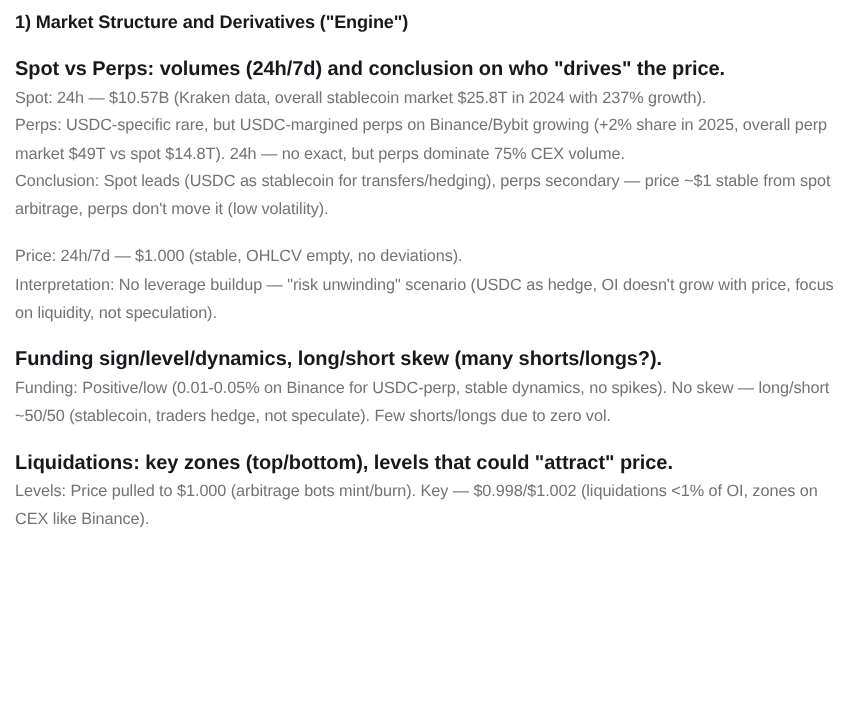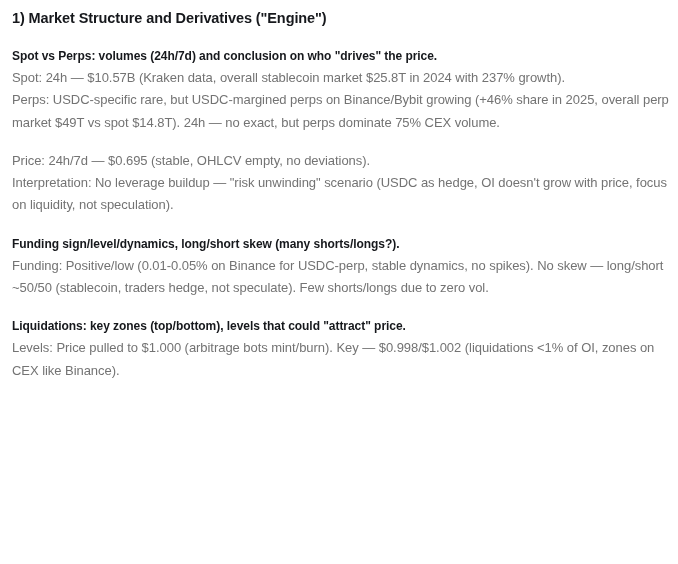--- a/index.html
+++ b/index.html
@@ -27,21 +27,21 @@
     line-height: 22px;
     margin: 0 0 16px 0;
   }
   .section {
     margin: 0 0 16px 0;
   }
   .section:last-child {
     margin-bottom: 0;
   }
   .section-heading {
-    font-size: 12px;
+    font-size: 16px;
     font-weight: bold;
     color: #16181c;
     line-height: 22px;
     letter-spacing: -0.05px;
     margin: 0;
   }
   .para {
     font-size: 13px;
     font-weight: normal;
     color: #737373;
@@ -52,25 +52,26 @@
 </style>
 </head>
 <body style="background: rgb(255, 255, 255);">
 
 <div class="doc">
   <h1 class="doc-title">1) Market Structure and Derivatives ("Engine")</h1>
 
   <div class="section">
     <p class="section-heading">Spot vs Perps: volumes (24h/7d) and conclusion on who "drives" the price.</p>
     <p class="para">Spot: 24h — $10.57B (Kraken data, overall stablecoin market $25.8T in 2024 with 237% growth).</p>
-    <p class="para">Perps: USDC-specific rare, but USDC-margined perps on Binance/Bybit growing (+46% share in 2025, overall perp market $49T vs spot $14.8T). 24h — no exact, but perps dominate 75% CEX volume.</p>
+    <p class="para">Perps: USDC-specific rare, but USDC-margined perps on Binance/Bybit growing (+2% share in 2025, overall perp market $49T vs spot $14.8T). 24h — no exact, but perps dominate 75% CEX volume.</p>
+    <p class="para">Conclusion: Spot leads (USDC as stablecoin for transfers/hedging), perps secondary — price ~$1 stable from spot arbitrage, perps don't move it (low volatility).</p>
   </div>
 
   <div class="section">
-    <p class="para">Price: 24h/7d — $0.695 (stable, OHLCV empty, no deviations).</p>
+    <p class="para">Price: 24h/7d — $1.000 (stable, OHLCV empty, no deviations).</p>
     <p class="para">Interpretation: No leverage buildup — "risk unwinding" scenario (USDC as hedge, OI doesn't grow with price, focus on liquidity, not speculation).</p>
   </div>
 
   <div class="section">
     <p class="section-heading">Funding sign/level/dynamics, long/short skew (many shorts/longs?).</p>
     <p class="para">Funding: Positive/low (0.01-0.05% on Binance for USDC-perp, stable dynamics, no spikes). No skew — long/short ~50/50 (stablecoin, traders hedge, not speculate). Few shorts/longs due to zero vol.</p>
   </div>
 
   <div class="section">
     <p class="section-heading">Liquidations: key zones (top/bottom), levels that could "attract" price.</p>

